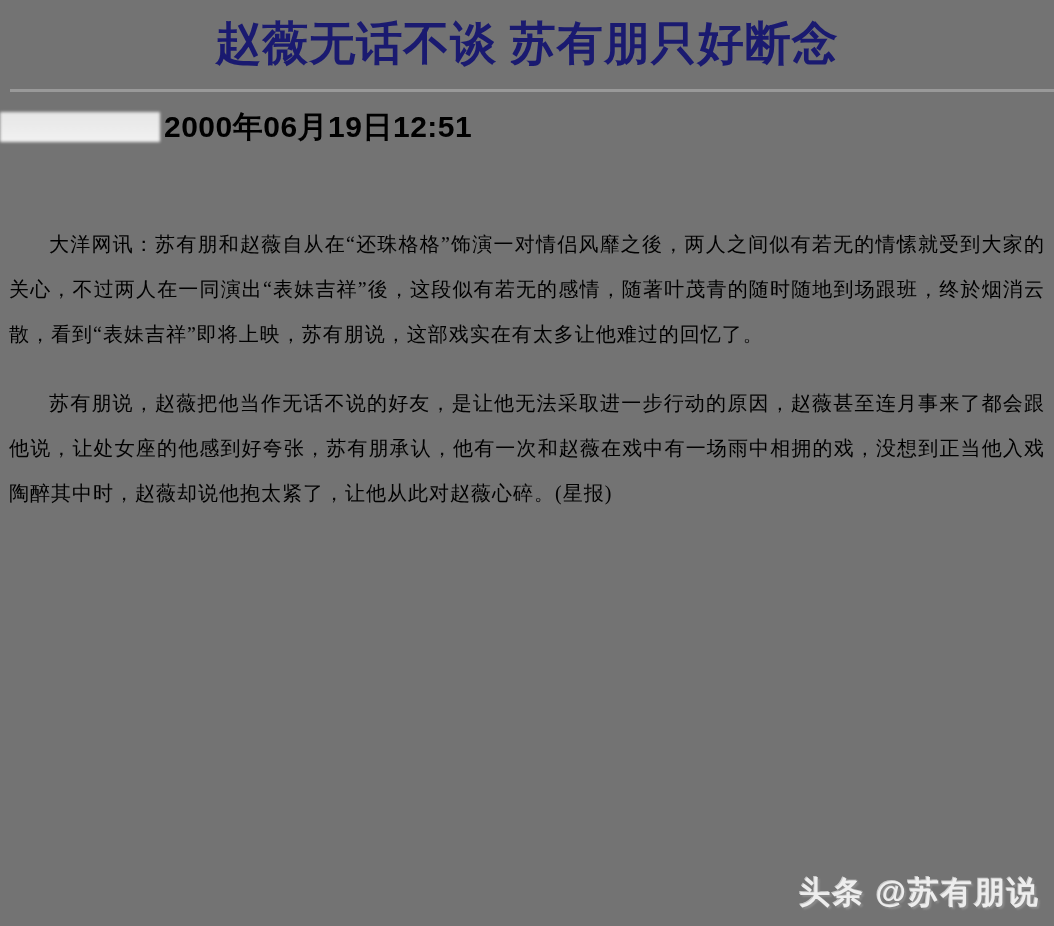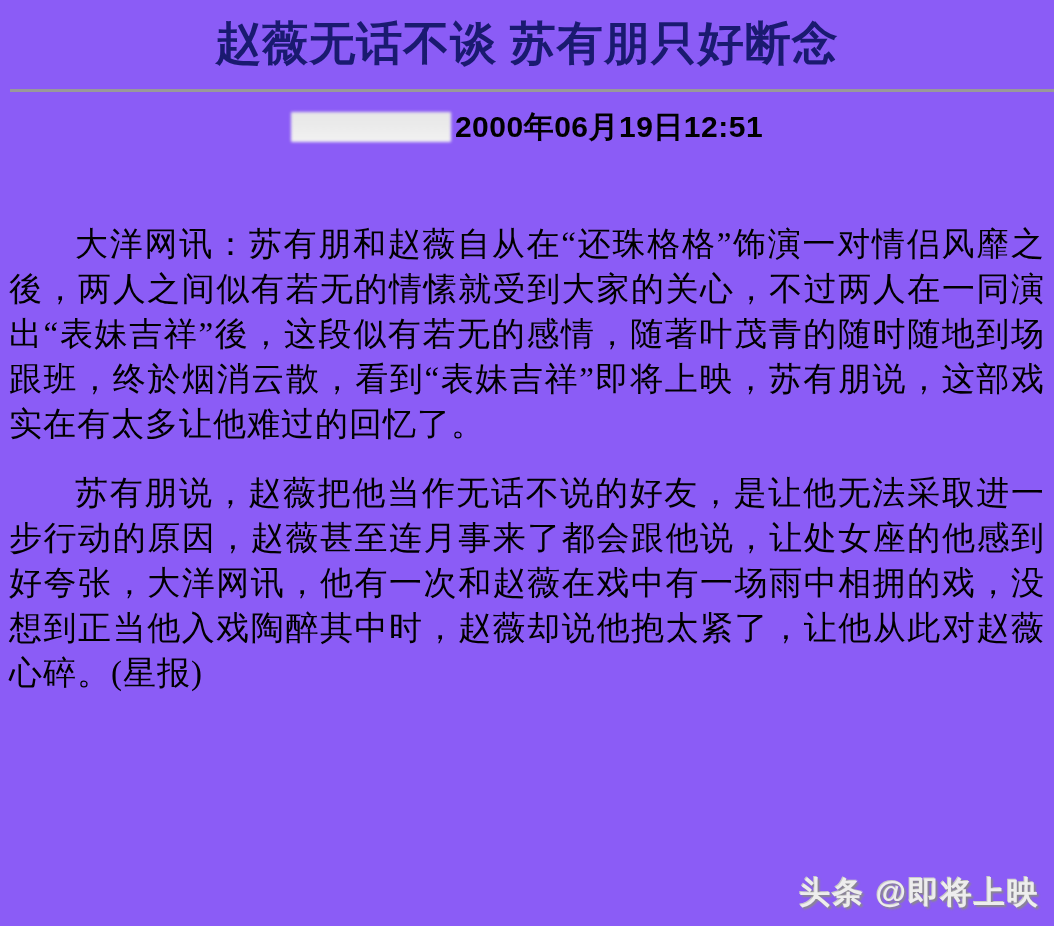--- a/index.html
+++ b/index.html
@@ -1,20 +1,20 @@
 <!DOCTYPE html>
 <html><head>
 <meta charset="utf-8">
 <style>
   html, body { margin: 0; padding: 0; background: #ffffff; }
   .page {
     position: relative;
     width: 1054px;
     height: 926px;
-    background: #8b5cf6;
+    background: #737373;
     overflow: hidden;
     font-family: "Liberation Serif", serif;
   }
   .title {
     margin: 14px 10px 0;
     text-align: center;
     font-size: 46px;
     line-height: 60px;
     font-weight: 700;
     color: #1a1a70;
@@ -23,21 +23,20 @@
   }
   .divider {
     height: 3px;
     background: #999999;
     margin: 15px 0 0 10px;
   }
   .meta-row {
     margin-top: 18px;
     height: 34px;
     display: flex;
-    justify-content: center;
     align-items: center;
     gap: 4px;
   }
   .redacted {
     width: 160px;
     height: 30px;
     background: linear-gradient(180deg, #e7e7e7 0%, #ebebeb 50%, #f2f2f2 100%);
     filter: blur(1.5px);
     border-radius: 1px;
   }
@@ -46,21 +45,21 @@
     font-weight: 600;
     font-size: 30px;
     color: #000000;
     letter-spacing: 0.5px;
     white-space: nowrap;
   }
   .meta-text.source { margin-left: 10px; }
   .body { margin: 78px 9px 0 9px; }
   .body p {
     margin: 0 0 24px;
-    font-size: 33px;
+    font-size: 20px;
     line-height: 45px;
     color: #000000;
     text-align: justify;
     text-indent: 2em;
     letter-spacing: 1px;
     font-family: "Liberation Serif", serif;
   }
   .watermark {
     position: absolute;
     top: 872px;
@@ -83,18 +82,18 @@
 
   <div class="divider"></div>
 
   <div class="meta-row">
     <span class="redacted"></span>
     <span class="meta-text">2000年06月19日12:51</span>
   </div>
 
   <div class="body">
     <p>大洋网讯：苏有朋和赵薇自从在“还珠格格”饰演一对情侣风靡之後，两人之间似有若无的情愫就受到大家的关心，不过两人在一同演出“表妹吉祥”後，这段似有若无的感情，随著叶茂青的随时随地到场跟班，终於烟消云散，看到“表妹吉祥”即将上映，苏有朋说，这部戏实在有太多让他难过的回忆了。</p>
-    <p>苏有朋说，赵薇把他当作无话不说的好友，是让他无法采取进一步行动的原因，赵薇甚至连月事来了都会跟他说，让处女座的他感到好夸张，大洋网讯，他有一次和赵薇在戏中有一场雨中相拥的戏，没想到正当他入戏陶醉其中时，赵薇却说他抱太紧了，让他从此对赵薇心碎。(星报)</p>
+    <p>苏有朋说，赵薇把他当作无话不说的好友，是让他无法采取进一步行动的原因，赵薇甚至连月事来了都会跟他说，让处女座的他感到好夸张，苏有朋承认，他有一次和赵薇在戏中有一场雨中相拥的戏，没想到正当他入戏陶醉其中时，赵薇却说他抱太紧了，让他从此对赵薇心碎。(星报)</p>
   </div>
 
-  <div class="watermark">头条 @即将上映</div>
+  <div class="watermark">头条 @苏有朋说</div>
 
 </div>
 
 </body></html>

